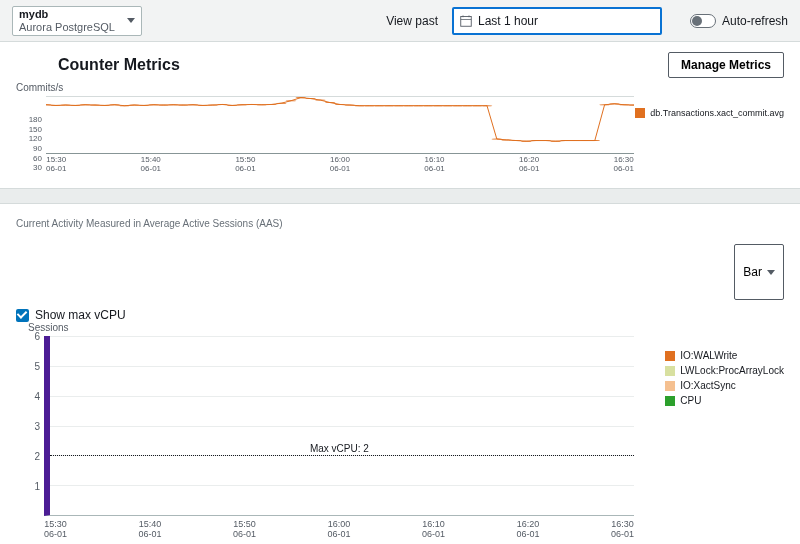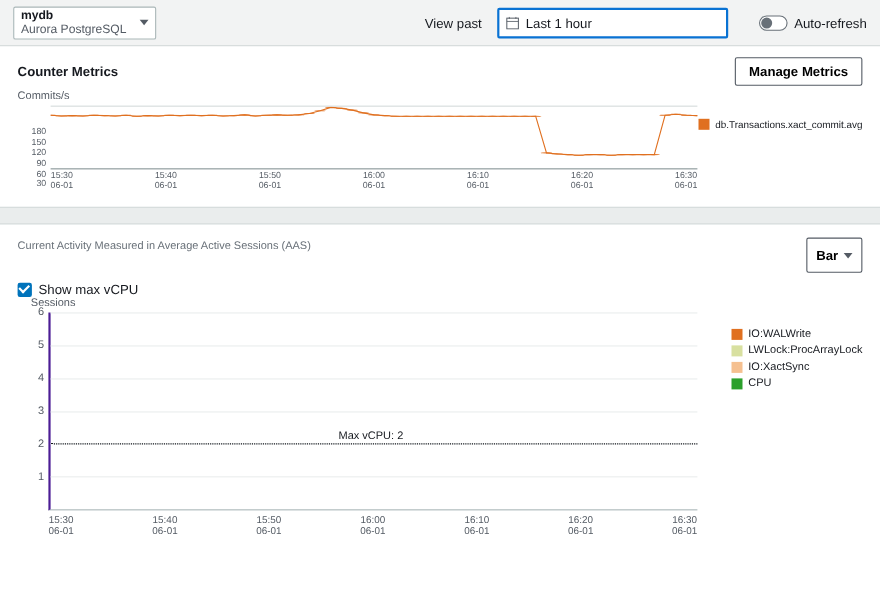--- a/index.html
+++ b/index.html
@@ -8,44 +8,44 @@
   .db-select { background: #fff; border: 1px solid #aab7b8; border-radius: 2px; width: 130px; height: 30px; padding: 2px 6px; display: flex; align-items: center; justify-content: space-between; cursor: pointer; }
   .db-select .t1 { font-size: 11px; font-weight: 700; line-height: 1.1; }
   .db-select .t2 { font-size: 11px; color: #545b64; line-height: 1.1; }
   .spacer { flex: 1; }
   .viewpast-label { font-size: 12px; color: #16191f; }
   .viewpast { border: 2px solid #0972d3; border-radius: 2px; height: 28px; width: 210px; display: flex; align-items: center; padding: 0 6px; gap: 6px; cursor: pointer; background: #fff; }
   .auto { display: flex; align-items: center; gap: 6px; margin-left: 14px; }
   .toggle { width: 26px; height: 14px; background: #fff; border: 1px solid #687078; border-radius: 8px; position: relative; }
   .toggle .knob { width: 10px; height: 10px; background: #687078; border-radius: 50%; position: absolute; top: 1px; left: 1px; }
   .sect-head { display: flex; align-items: center; justify-content: space-between; padding: 10px 16px 6px; }
-  .sect-title { font-size: 12px; font-weight: 700; }
+  .sect-title { font-size: 16px; font-weight: 700; margin-left: 42px; }
   .btn { background: #fff; border: 1px solid #545b64; border-radius: 2px; padding: 5px 12px; font-size: 12px; font-weight: 700; cursor: pointer; }
-  .btn.sm { font-weight: 700; padding: 8px 8px; }
+  .btn.sm { font-weight: 400; padding: 20px 8px; margin-top: 28px; }
   .btnrow { display: flex; gap: 6px; }
   .chart1 { position: relative; height: 90px; margin: 4px 16px 10px; }
   .chart1 .yaxis-label { position: absolute; left: 0; top: -6px; font-size: 10px; color: #545b64; }
   .chart1 .yaxis { position: absolute; left: 0; top: 8px; bottom: 24px; width: 28px; }
   .chart1 .ytick { position: absolute; right: 2px; font-size: 8px; color: #545b64; transform: translateY(-50%); margin-top: 23px; }
   .chart1 .plot { position: absolute; left: 30px; right: 150px; top: 8px; bottom: 24px; border-top: 1px solid #d5dbdb; border-bottom: 1px solid #879596; }
   .chart1 .xaxis { position: absolute; left: 30px; right: 150px; bottom: 0; height: 22px; display: flex; justify-content: space-between; }
   .chart1 .xt { font-size: 8px; color: #545b64; text-align: center; line-height: 1.1; }
   .chart1 .legend { position: absolute; right: 0; top: 20px; display: flex; align-items: center; gap: 5px; font-size: 9px; }
   .swatch { width: 10px; height: 10px; display: inline-block; }
   .divider { height: 16px; background: #eaeded; border-top: 1px solid #d5dbdb; border-bottom: 1px solid #d5dbdb; }
   .sect-head2 { display: flex; align-items: flex-start; justify-content: space-between; padding: 12px 16px 4px; }
   .sect-sub { font-size: 10px; color: #687078; margin-top: 2px; }
   .showvcpu { display: flex; align-items: flex-end; gap: 6px; padding: 4px 16px 0; font-size: 12px; }
   .chk { width: 13px; height: 13px; background: #0073bb; border-radius: 2px; position: relative; }
   .chk::after { content: ""; position: absolute; left: 3px; top: 0px; width: 4px; height: 7px; border: solid #fff; border-width: 0 2px 2px 0; transform: rotate(45deg); }
   .chart2 { position: relative; height: 218px; margin: 4px 16px 8px; }
   .chart2 .ylabel { position: absolute; left: 12px; top: -4px; font-size: 10px; color: #545b64; }
   .chart2 .yaxis { position: absolute; left: 0; top: 10px; bottom: 28px; width: 26px; }
   .chart2 .ytick { position: absolute; right: 2px; font-size: 10px; color: #545b64; transform: translateY(-50%); }
-  .chart2 .plot { position: absolute; left: 28px; right: 150px; top: 10px; bottom: 28px; border-left: 2px solid #4c1d95; border-bottom: 1px solid #aab7b8; display: flex; align-items: flex-end; gap: 1px; padding: 0 2px; }
+  .chart2 .plot { position: absolute; left: 28px; right: 150px; top: 10px; bottom: 28px; border-left: 6px solid #4c1d95; border-bottom: 1px solid #aab7b8; display: flex; align-items: flex-end; gap: 1px; padding: 0 2px; }
   .chart2 .grid { position: absolute; left: 0; right: 0; border-top: 1px solid #eaeded; }
   .chart2 .maxline { position: absolute; left: 0; right: 0; border-top: 1px dotted #16191f; }
   .chart2 .maxlabel { position: absolute; font-size: 10px; background: rgba(255,255,255,0.85); padding: 0 3px; transform: translateY(-110%); }
   .chart2 .bar { flex: 1; display: flex; flex-direction: column-reverse; min-width: 0; }
   .chart2 .seg { width: 100%; }
   .chart2 .xaxis { position: absolute; left: 28px; right: 150px; bottom: 0; height: 24px; display: flex; justify-content: space-between; }
   .chart2 .xt { font-size: 9px; color: #545b64; text-align: center; line-height: 1.1; }
   .chart2 .legend { position: absolute; right: 0; top: 24px; font-size: 10px; }
   .chart2 .legend .row { display: flex; align-items: center; gap: 5px; margin-bottom: 4px; }
   .caret { display: inline-block; border-left: 4px solid transparent; border-right: 4px solid transparent; border-top: 5px solid #545b64; margin-left: 5px; vertical-align: middle; }

